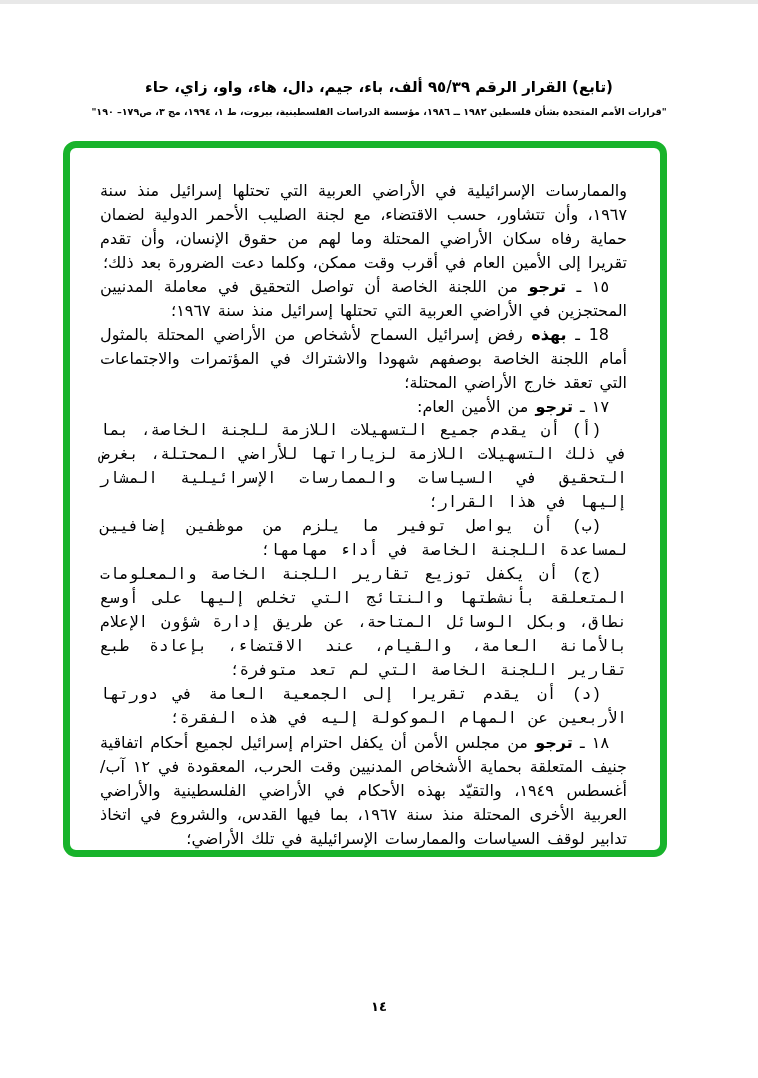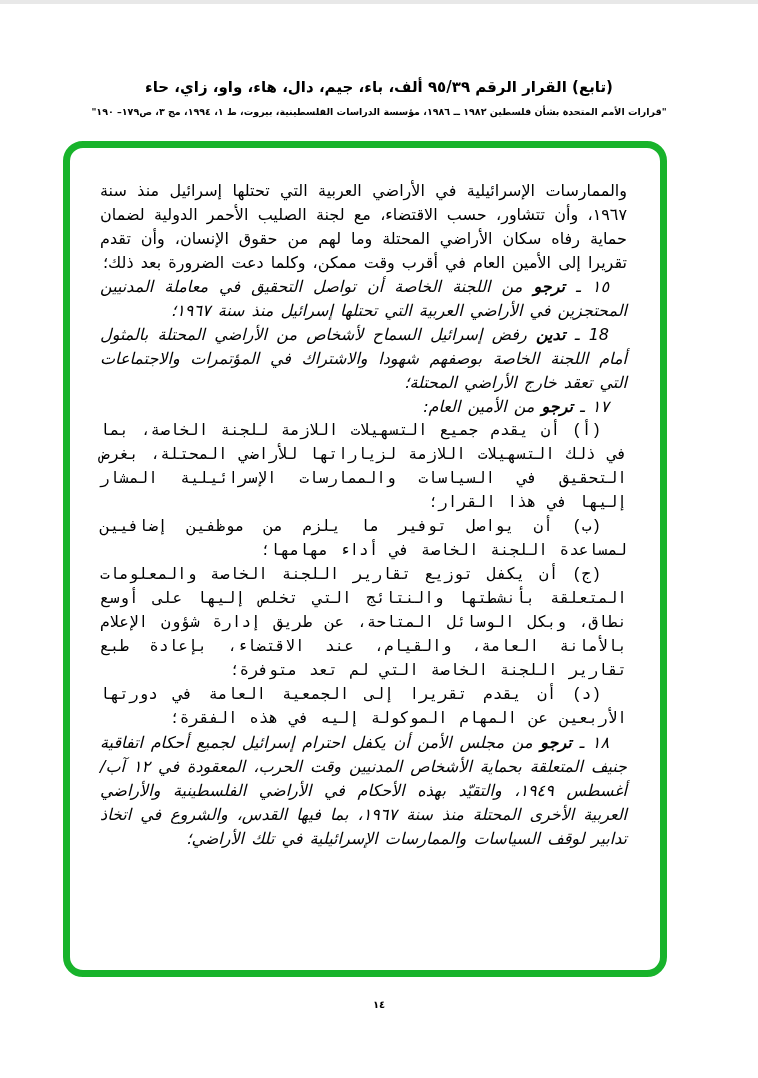--- a/index.html
+++ b/index.html
@@ -25,67 +25,67 @@
   }
   .doc-source{
     margin-top:7px;
     font-size:9.5px;
     font-weight:bold;
     line-height:13px;
   }
   .green-box{
     position:absolute;
     left:63px;top:137px;
-    width:604px;height:836px;
+    width:604px;height:716px;
     border:7px solid #18b32b;
-    border-radius:20px;
+    border-radius:13px;
     box-sizing:border-box;
     background:#ffffff;
   }
   .text-body{
     position:absolute;
     top:0;bottom:0;left:0;right:0;
     padding:31px 33px 28px 30px;
     direction:rtl;
     text-align:justify;
     font-size:16px;
     line-height:24px;
     word-spacing:2px;
     overflow:hidden;
   }
   .para{margin:0;padding:0;}
-  .para.num{text-indent:18px;font-style:italic;}
+  .para.num{text-indent:18px;}
   .para.sub{text-indent:26px;font-family:Liberation Mono, monospace;}
   .para .bold{font-weight:bold;}
   .footer{
     position:absolute;
     top:995px;left:0;right:0;
     text-align:center;
   }
   .page-number{
-    font-size:10px;
+    font-size:13px;
     font-weight:bold;
     direction:rtl;
   }
 </style>
 </head>
 <body>
 
 <div class="page" style="background: rgb(255, 255, 255); color: rgb(0, 0, 0);">
 
   <div class="header">
     <div class="doc-title">(تابع) القرار الرقم ٩٥/٣٩ ألف، باء، جيم، دال، هاء، واو، زاي، حاء</div>
     <div class="doc-source">"قرارات الأمم المتحدة بشأن فلسطين ١٩٨٢ ــ ١٩٨٦، مؤسسة الدراسات الفلسطينية، بيروت، ط ١، ١٩٩٤، مج ٣، ص١٧٩– ١٩٠"</div>
   </div>
 
   <div class="green-box" style="border-color: rgb(24, 179, 43);">
     <div class="text-body" id="paragraphs">
         <p class="para cont"><span>والممارسات الإسرائيلية في الأراضي العربية التي تحتلها إسرائيل منذ سنة ١٩٦٧، وأن تتشاور، حسب الاقتضاء، مع لجنة الصليب الأحمر الدولية لضمان حماية رفاه سكان الأراضي المحتلة وما لهم من حقوق الإنسان، وأن تقدم تقريرا إلى الأمين العام في أقرب وقت ممكن، وكلما دعت الضرورة بعد ذلك؛</span></p>
         <p class="para num"><span>١٥ ـ </span><span class="bold">ترجو</span><span> من اللجنة الخاصة أن تواصل التحقيق في معاملة المدنيين المحتجزين في الأراضي العربية التي تحتلها إسرائيل منذ سنة ١٩٦٧؛</span></p>
-        <p class="para num"><span>18 ـ </span><span class="bold">تدين</span><span> رفض إسرائيل السماح لأشخاص من الأراضي المحتلة بالمثول أمام اللجنة الخاصة بوصفهم شهودا والاشتراك في المؤتمرات والاجتماعات التي تعقد خارج الأراضي المحتلة؛</span></p>
+        <p class="para num"><span>18 ـ </span><span class="bold">بهذه</span><span> رفض إسرائيل السماح لأشخاص من الأراضي المحتلة بالمثول أمام اللجنة الخاصة بوصفهم شهودا والاشتراك في المؤتمرات والاجتماعات التي تعقد خارج الأراضي المحتلة؛</span></p>
         <p class="para num"><span>١٧ ـ </span><span class="bold">ترجو</span><span> من الأمين العام:</span></p>
         <p class="para sub"><span>(أ) أن يقدم جميع التسهيلات اللازمة للجنة الخاصة، بما في ذلك التسهيلات اللازمة لزياراتها للأراضي المحتلة، بغرض التحقيق في السياسات والممارسات الإسرائيلية المشار إليها في هذا القرار؛</span></p>
         <p class="para sub"><span>(ب) أن يواصل توفير ما يلزم من موظفين إضافيين لمساعدة اللجنة الخاصة في أداء مهامها؛</span></p>
         <p class="para sub"><span>(ج) أن يكفل توزيع تقارير اللجنة الخاصة والمعلومات المتعلقة بأنشطتها والنتائج التي تخلص إليها على أوسع نطاق، وبكل الوسائل المتاحة، عن طريق إدارة شؤون الإعلام بالأمانة العامة، والقيام، عند الاقتضاء، بإعادة طبع تقارير اللجنة الخاصة التي لم تعد متوفرة؛</span></p>
         <p class="para sub"><span>(د) أن يقدم تقريرا إلى الجمعية العامة في دورتها الأربعين عن المهام الموكولة إليه في هذه الفقرة؛</span></p>
         <p class="para num"><span>١٨ ـ </span><span class="bold">ترجو</span><span> من مجلس الأمن أن يكفل احترام إسرائيل لجميع أحكام اتفاقية جنيف المتعلقة بحماية الأشخاص المدنيين وقت الحرب، المعقودة في ١٢ آب/أغسطس ١٩٤٩، والتقيّد بهذه الأحكام في الأراضي الفلسطينية والأراضي العربية الأخرى المحتلة منذ سنة ١٩٦٧، بما فيها القدس، والشروع في اتخاذ تدابير لوقف السياسات والممارسات الإسرائيلية في تلك الأراضي؛</span></p>
       </div>
   </div>
 
   <div class="footer">

